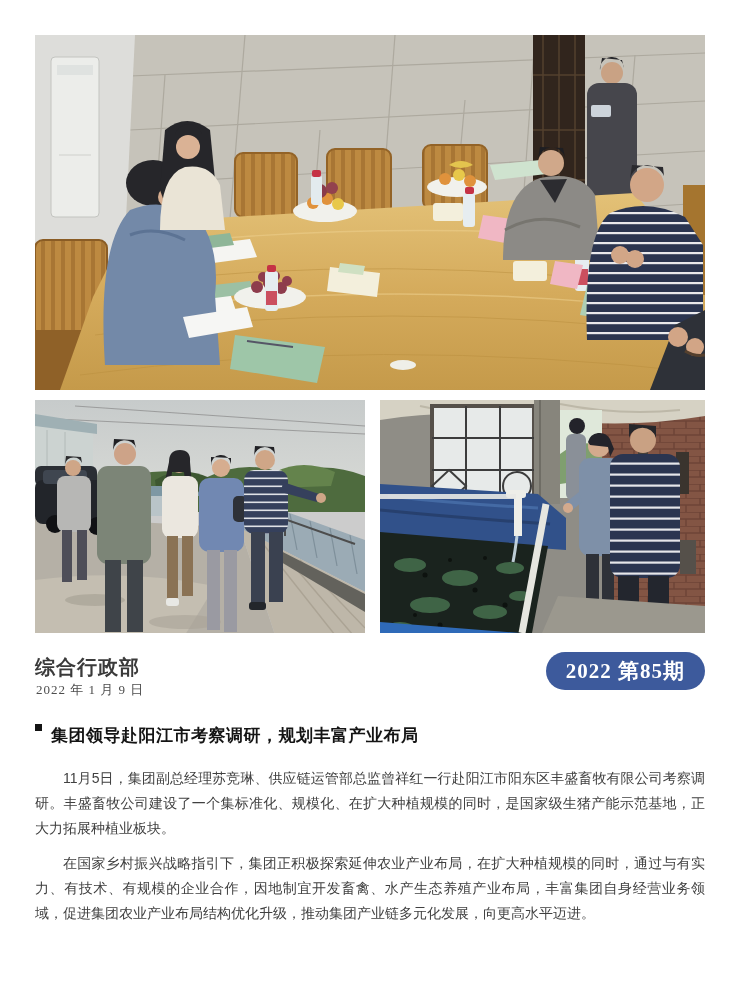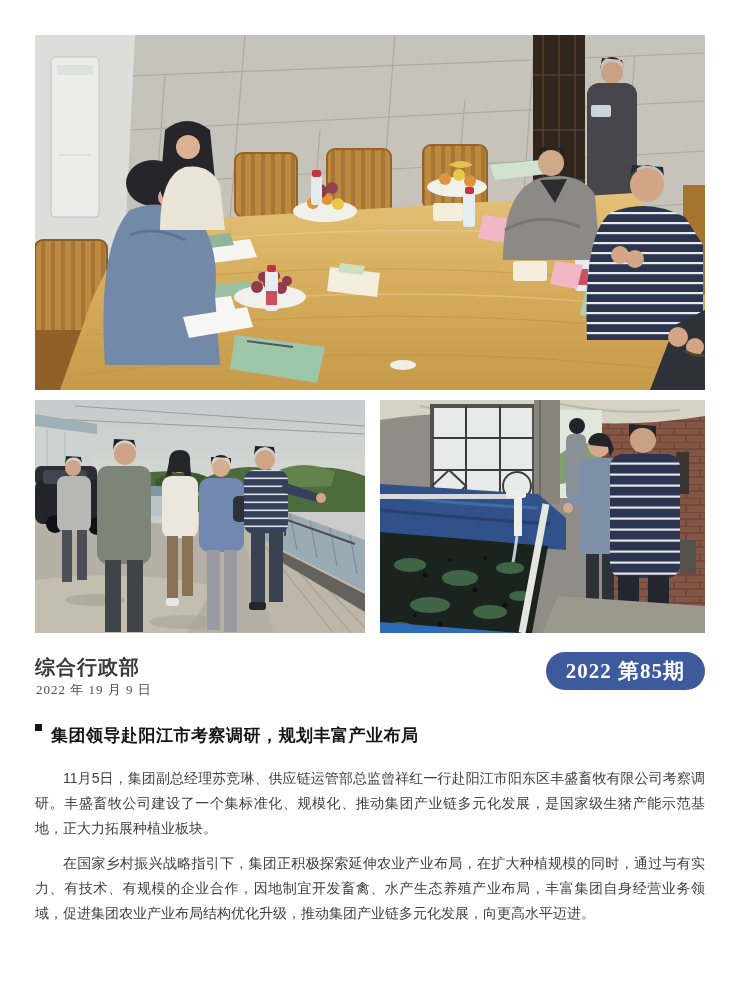--- a/index.html
+++ b/index.html
@@ -465,26 +465,26 @@
           <rect x="230" y="54" width="70" height="124" rx="13" fill="url(#navyStripe3)"></rect>
           <rect x="238" y="176" width="21" height="57" fill="#23262e"></rect>
           <rect x="268" y="176" width="21" height="57" fill="#23262e"></rect>
         </g>
       </g>
       <polygon points="178,196 325,206 325,233 162,233" fill="#9b988e"></polygon>
     </svg>
   </div>
 
   <div class="dept">综合行政部</div>
-  <div class="date">2022 年 19 月 9 日</div>
+  <div class="date">2022 年 1 月 9 日</div>
   <div class="badge" style="background-color: rgb(61, 90, 156);">2022 第85期</div>
 
   <div class="headline">
     <span class="bullet"></span>
     <span>集团领导赴阳江市考察调研，规划丰富产业布局</span>
   </div>
 
   <div class="body">
-    <p>11月5日，集团副总经理苏竞琳、供应链运管部总监曾祥红一行赴阳江市阳东区丰盛畜牧有限公司考察调研。丰盛畜牧公司建设了一个集标准化、规模化、推动集团产业链多元化发展，是国家级生猪产能示范基地，正大力拓展种植业板块。</p>
+    <p>11月5日，集团副总经理苏竞琳、供应链运管部总监曾祥红一行赴阳江市阳东区丰盛畜牧有限公司考察调研。丰盛畜牧公司建设了一个集标准化、规模化、在扩大种植规模的同时，是国家级生猪产能示范基地，正大力拓展种植业板块。</p>
     <p>在国家乡村振兴战略指引下，集团正积极探索延伸农业产业布局，在扩大种植规模的同时，通过与有实力、有技术、有规模的企业合作，因地制宜开发畜禽、水产生态养殖产业布局，丰富集团自身经营业务领域，促进集团农业产业布局结构优化升级，推动集团产业链多元化发展，向更高水平迈进。</p>
   </div>
 
 </div>
 
 </body></html>

